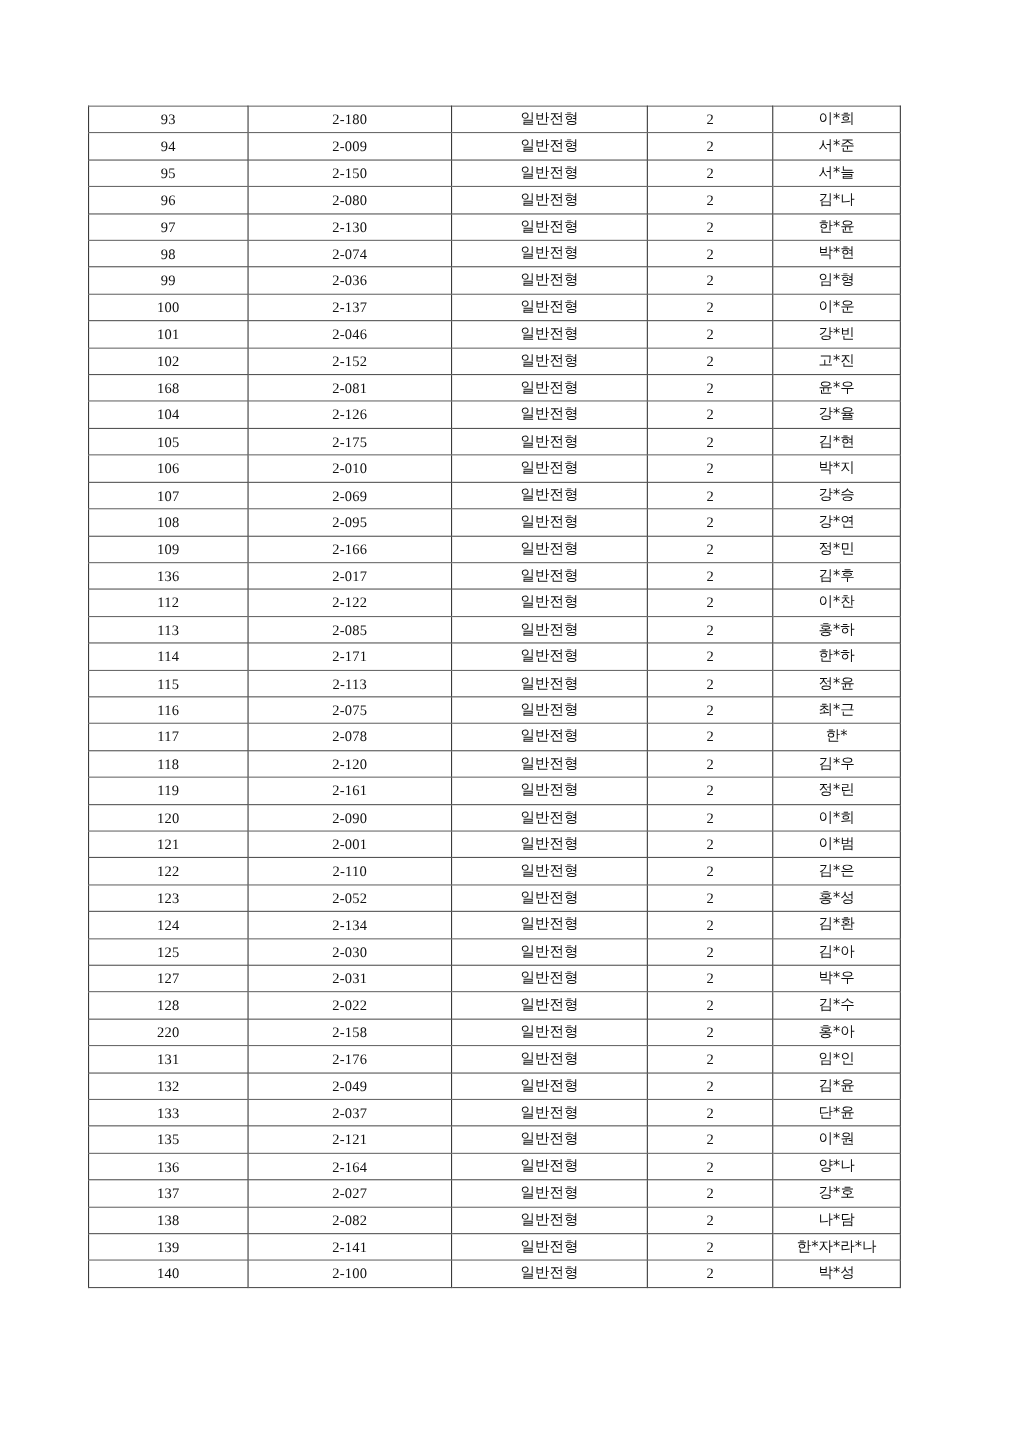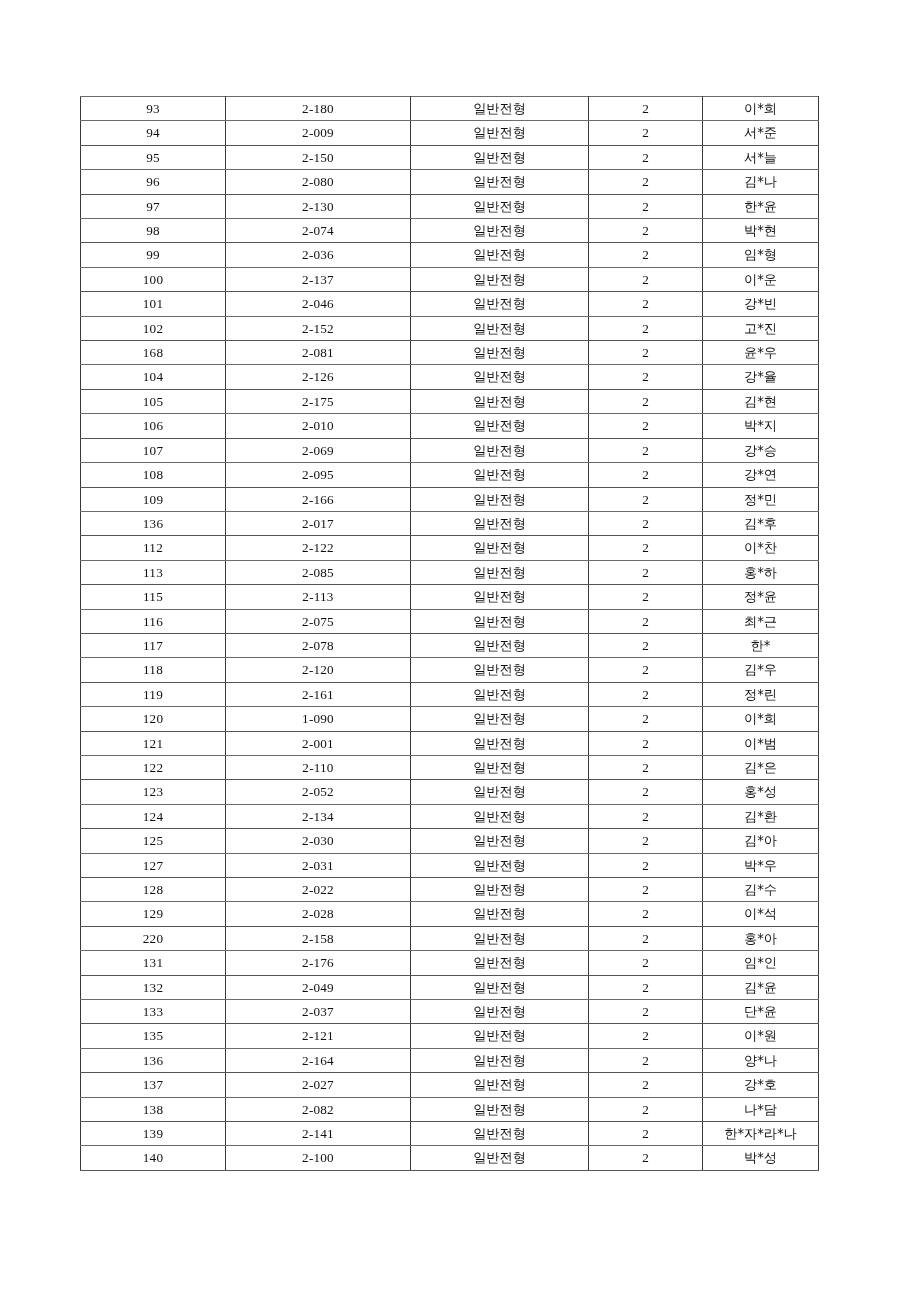--- a/index.html
+++ b/index.html
@@ -217,20 +217,27 @@
             <td class="cell-name">이*찬</td>
           </tr>
           <tr>
             <td class="cell-no">113</td>
             <td class="cell-code">2-085</td>
             <td class="cell-type">일반전형</td>
             <td class="cell-grade">2</td>
             <td class="cell-name">홍*하</td>
           </tr>
           <tr>
+            <td class="cell-no">114</td>
+            <td class="cell-code">2-171</td>
+            <td class="cell-type">일반전형</td>
+            <td class="cell-grade">2</td>
+            <td class="cell-name">한*하</td>
+          </tr>
+          <tr>
             <td class="cell-no">115</td>
             <td class="cell-code">2-113</td>
             <td class="cell-type">일반전형</td>
             <td class="cell-grade">2</td>
             <td class="cell-name">정*윤</td>
           </tr>
           <tr>
             <td class="cell-no">116</td>
             <td class="cell-code">2-075</td>
             <td class="cell-type">일반전형</td>
@@ -253,21 +260,21 @@
           </tr>
           <tr>
             <td class="cell-no">119</td>
             <td class="cell-code">2-161</td>
             <td class="cell-type">일반전형</td>
             <td class="cell-grade">2</td>
             <td class="cell-name">정*린</td>
           </tr>
           <tr>
             <td class="cell-no">120</td>
-            <td class="cell-code">1-090</td>
+            <td class="cell-code">2-090</td>
             <td class="cell-type">일반전형</td>
             <td class="cell-grade">2</td>
             <td class="cell-name">이*희</td>
           </tr>
           <tr>
             <td class="cell-no">121</td>
             <td class="cell-code">2-001</td>
             <td class="cell-type">일반전형</td>
             <td class="cell-grade">2</td>
             <td class="cell-name">이*범</td>
@@ -306,27 +313,20 @@
             <td class="cell-type">일반전형</td>
             <td class="cell-grade">2</td>
             <td class="cell-name">박*우</td>
           </tr>
           <tr>
             <td class="cell-no">128</td>
             <td class="cell-code">2-022</td>
             <td class="cell-type">일반전형</td>
             <td class="cell-grade">2</td>
             <td class="cell-name">김*수</td>
-          </tr>
-          <tr>
-            <td class="cell-no">129</td>
-            <td class="cell-code">2-028</td>
-            <td class="cell-type">일반전형</td>
-            <td class="cell-grade">2</td>
-            <td class="cell-name">이*석</td>
           </tr>
           <tr>
             <td class="cell-no">220</td>
             <td class="cell-code">2-158</td>
             <td class="cell-type">일반전형</td>
             <td class="cell-grade">2</td>
             <td class="cell-name">홍*아</td>
           </tr>
           <tr>
             <td class="cell-no">131</td>

